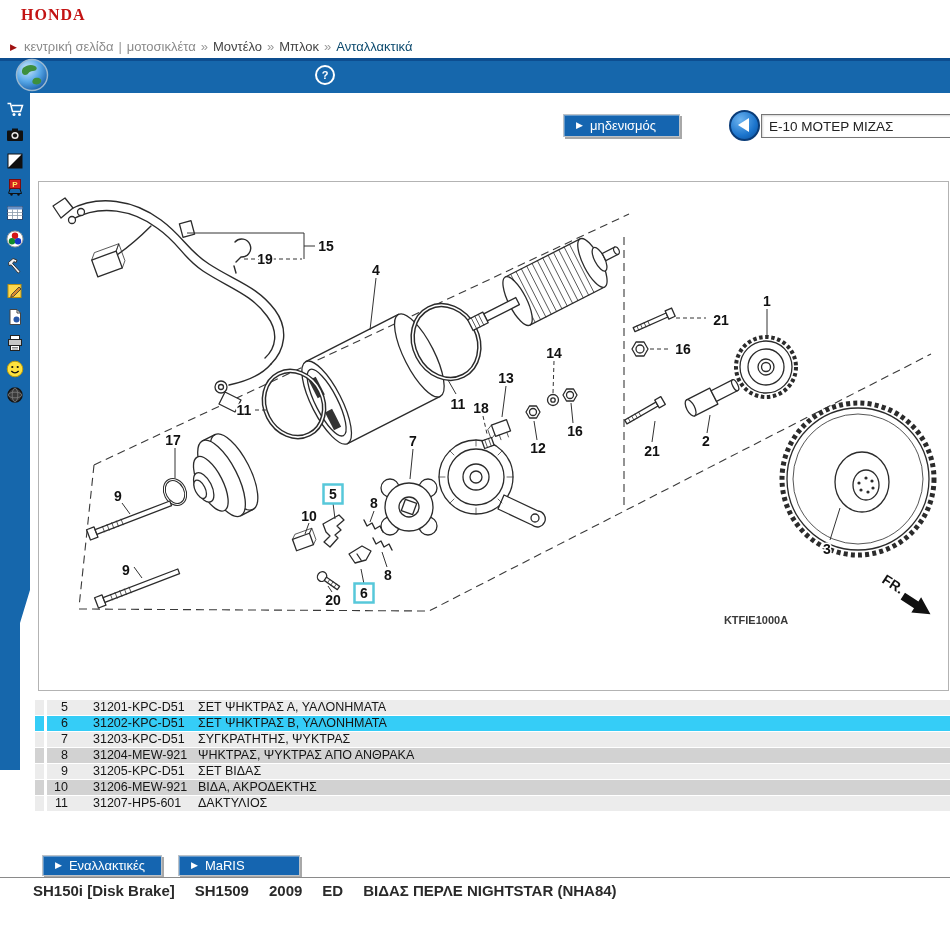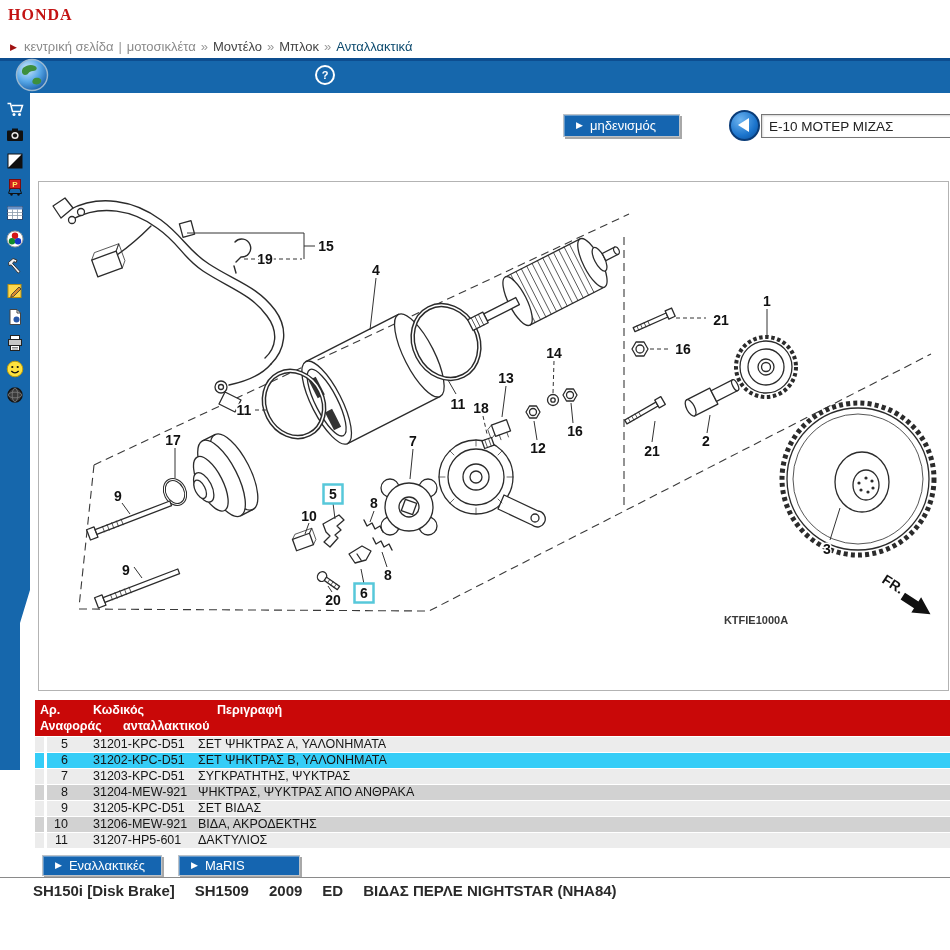--- a/index.html
+++ b/index.html
@@ -1,20 +1,20 @@
 <!DOCTYPE html>
 <html><head>
 <meta charset="utf-8">
 <style>
   html,body{margin:0;padding:0;background:#fff;}
   #app{position:relative;width:950px;height:950px;background:#fff;overflow:hidden;
        font-family:"Liberation Sans","DejaVu Sans",sans-serif;color:#222;}
 
   
-  .honda-logo{position:absolute;left:8px;top:6px;font-family:"Liberation Serif","DejaVu Serif",serif;
+  .honda-logo{position:absolute;left:21px;top:6px;font-family:"Liberation Serif","DejaVu Serif",serif;
        font-weight:bold;font-size:16px;letter-spacing:1px;color:#c31313;}
   .breadcrumb{position:absolute;left:10px;top:39px;font-size:13px;display:flex;align-items:center;gap:5px;white-space:nowrap;}
   .bc-marker{color:#a01010;font-size:9px;margin-right:2px;}
   .crumb.muted{color:#8a8a8a;}
   .crumb.dark{color:#444;}
   .crumb.active{color:#0c4a6e;font-weight:normal;}
   .sep{color:#999;}
 
   
   .headerbar{position:absolute;left:0;top:58px;width:950px;height:32px;background:#1667ac;border-top:3px solid #0d4d8f;}
@@ -465,27 +465,20 @@
           <text x="682" y="143" class="cnum" text-anchor="middle">21</text>
           <text x="613" y="274" class="cnum" text-anchor="middle">21</text>
           <text x="728" y="124" class="cnum" text-anchor="middle">1</text>
           <text x="667" y="264" class="cnum" text-anchor="middle">2</text>
           <text x="788" y="372" class="cnum" text-anchor="middle">3</text>
         </g>
     </svg>
   </div>
 
   <div class="ptable">
-    <div class="thead">
-      <span class="h-ref1">Αρ.</span>
-      <span class="h-code1">Κωδικός</span>
-      <span class="h-desc">Περιγραφή</span>
-      <span class="h-ref2">Αναφοράς</span>
-      <span class="h-code2">ανταλλακτικού</span>
-    </div>
     <div id="trows">
         <div class="trow">
           <div class="stripe"></div>
           <div class="tcell">
             <span class="cref">5</span>
             <span class="ccode">31201-KPC-D51</span>
             <span class="cdesc">ΣΕΤ ΨΗΚΤΡΑΣ Α, ΥΑΛΟΝΗΜΑΤΑ</span>
           </div>
         </div>
         <div class="trow sel">

